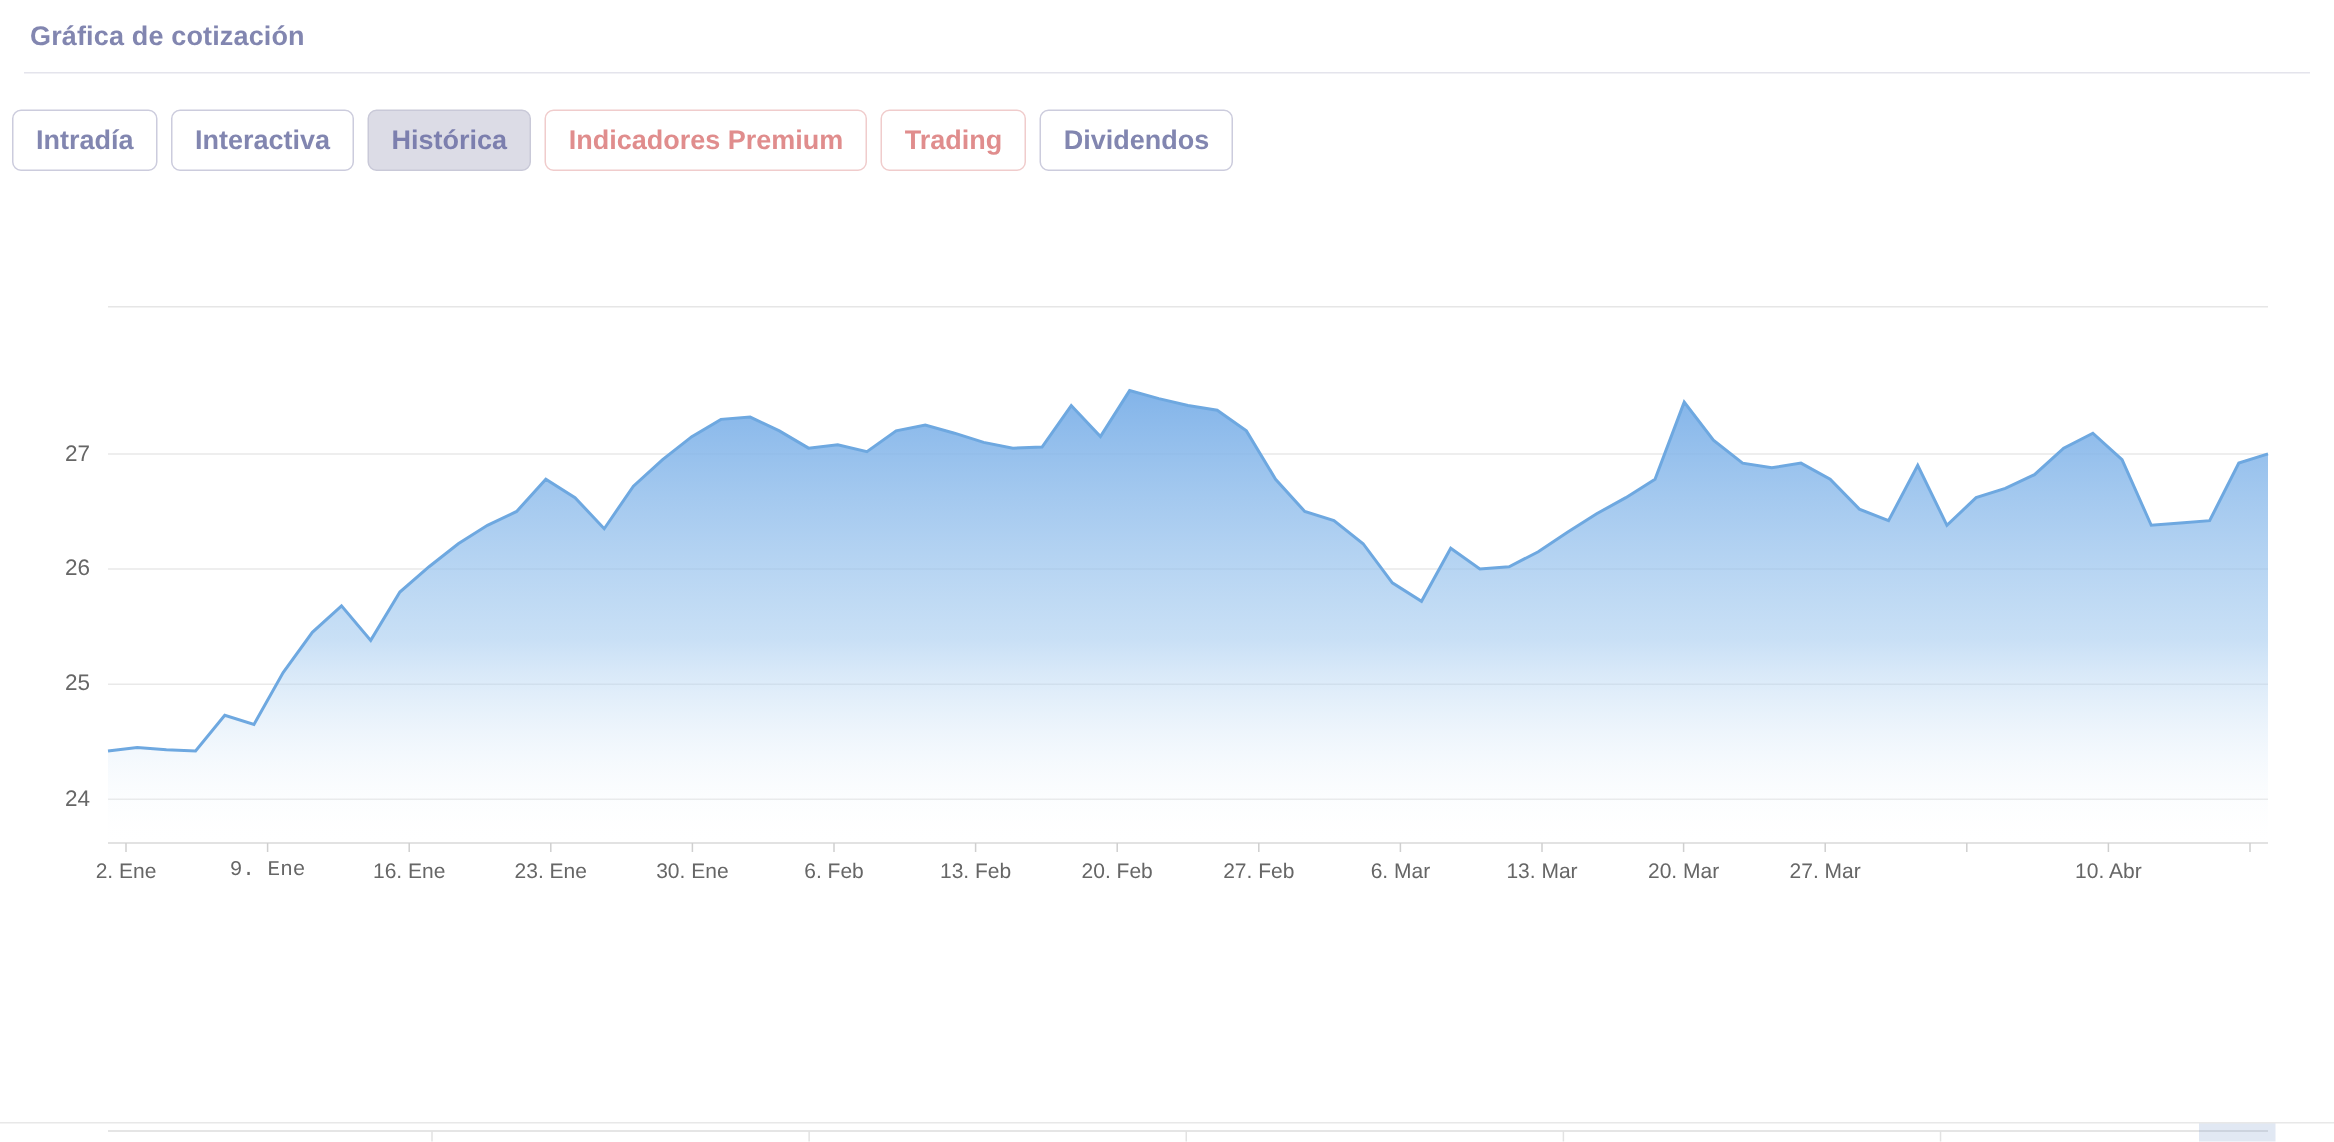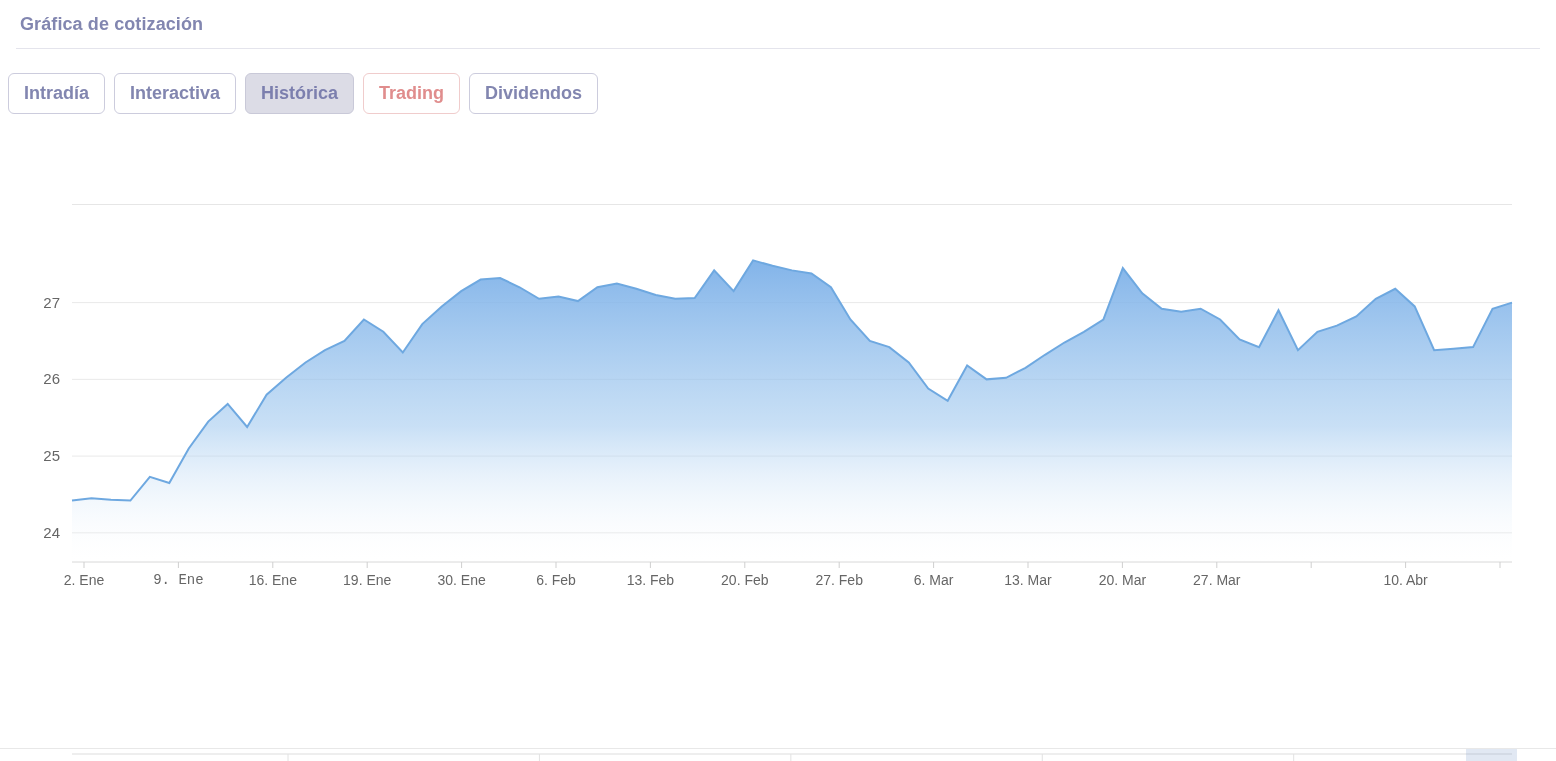--- a/index.html
+++ b/index.html
@@ -95,20 +95,21 @@
 
 <div id="root">
 
   <div class="page-title">Gráfica de cotización</div>
   <div class="title-rule"></div>
 
   <div class="tabbar" id="tabbar">
       <button class="tab">Intradía</button>
       <button class="tab">Interactiva</button>
       <button class="tab active">Histórica</button>
+      <button class="tab premium">Indicadores Premium</button>
       <button class="tab premium">Trading</button>
       <button class="tab">Dividendos</button>
     </div>
 
   <div class="chart-card">
 
 
     <div class="hr-under-range"></div>
 
     <div class="plot-wrap">
@@ -147,21 +148,21 @@
       <div id="ylabels">
           <div class="ylabel" style="left: 20px; top: 313.837px;">24</div>
           <div class="ylabel" style="left: 20px; top: 237.093px;">25</div>
           <div class="ylabel" style="left: 20px; top: 160.349px;">26</div>
           <div class="ylabel" style="left: 20px; top: 83.6047px;">27</div>
         </div>
       <div id="xlabels">
           <div class="xlabel" style="left: 84px; top: 362px;">2. Ene</div>
           <div class="xlabel" style="left: 178.4px; top: 362px; font-family: Liberation Mono, monospace;">9. Ene</div>
           <div class="xlabel" style="left: 272.8px; top: 362px;">16. Ene</div>
-          <div class="xlabel" style="left: 367.2px; top: 362px;">19. Ene</div>
+          <div class="xlabel" style="left: 367.2px; top: 362px;">23. Ene</div>
           <div class="xlabel" style="left: 461.6px; top: 362px;">30. Ene</div>
           <div class="xlabel" style="left: 556px; top: 362px;">6. Feb</div>
           <div class="xlabel" style="left: 650.4px; top: 362px;">13. Feb</div>
           <div class="xlabel" style="left: 744.8px; top: 362px;">20. Feb</div>
           <div class="xlabel" style="left: 839.2px; top: 362px;">27. Feb</div>
           <div class="xlabel" style="left: 933.6px; top: 362px;">6. Mar</div>
           <div class="xlabel" style="left: 1028px; top: 362px;">13. Mar</div>
           <div class="xlabel" style="left: 1122.4px; top: 362px;">20. Mar</div>
           <div class="xlabel" style="left: 1216.8px; top: 362px;">27. Mar</div>
           <div class="xlabel" style="left: 1405.6px; top: 362px;">10. Abr</div>

